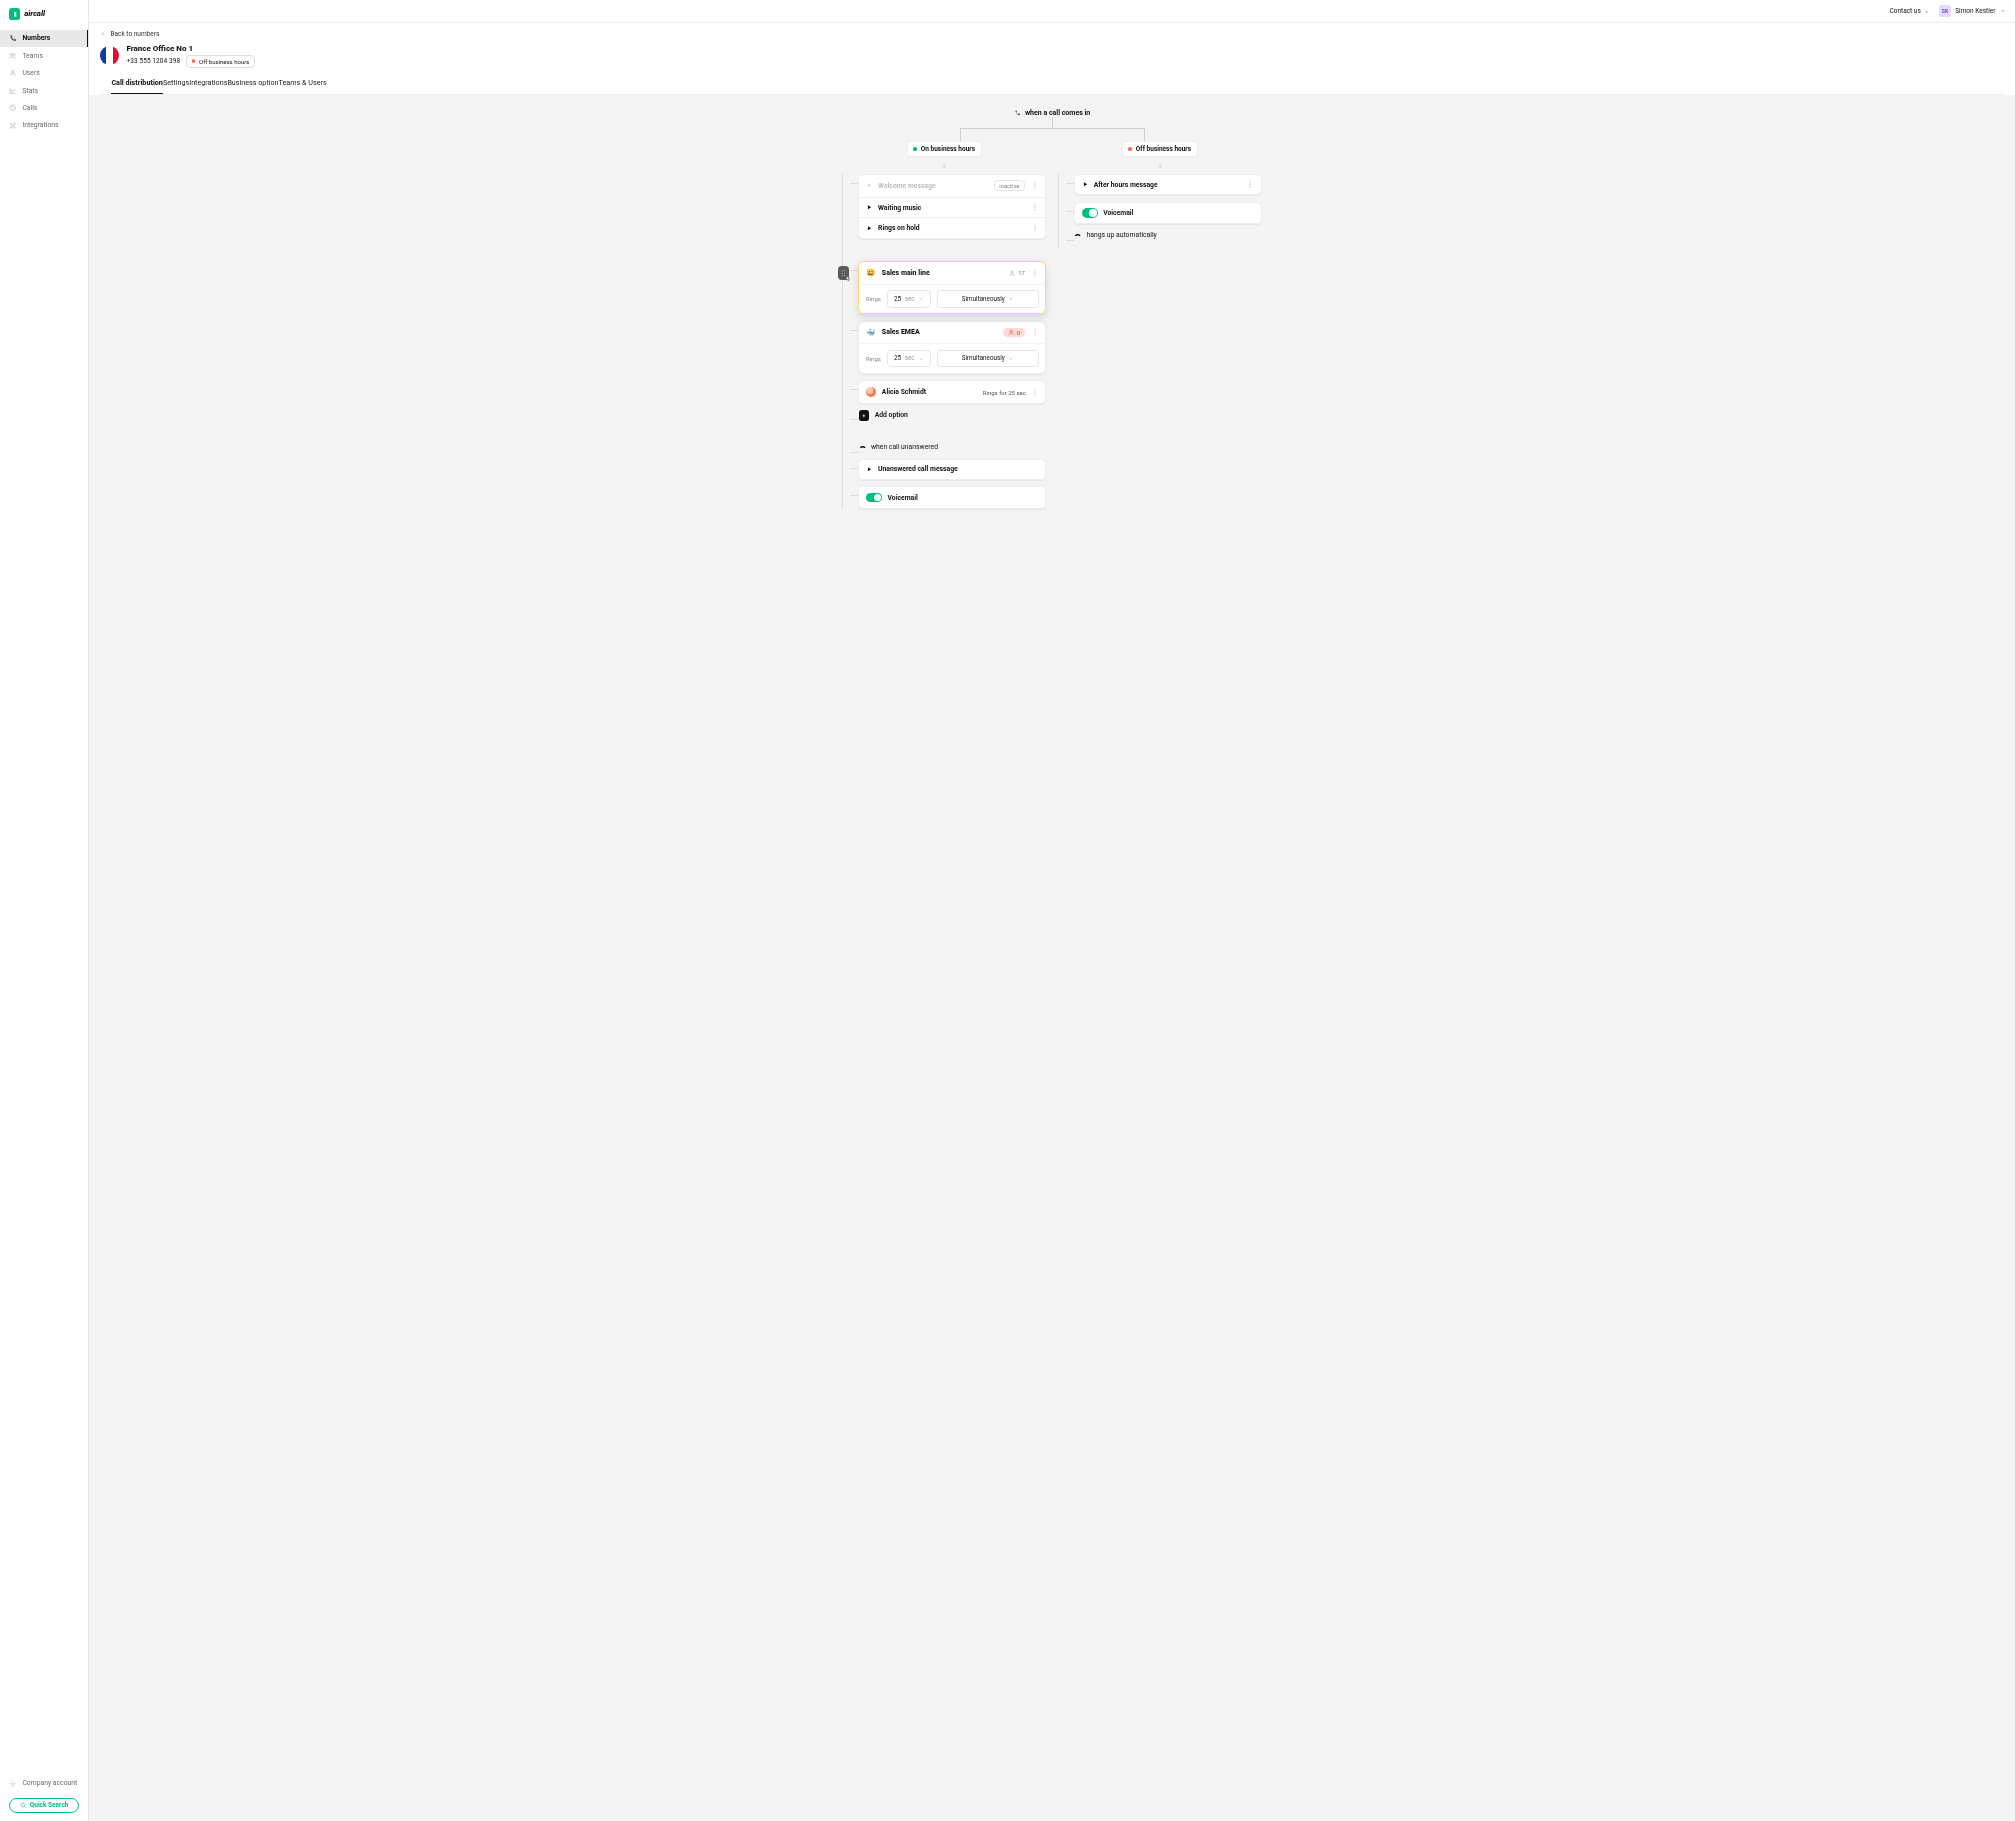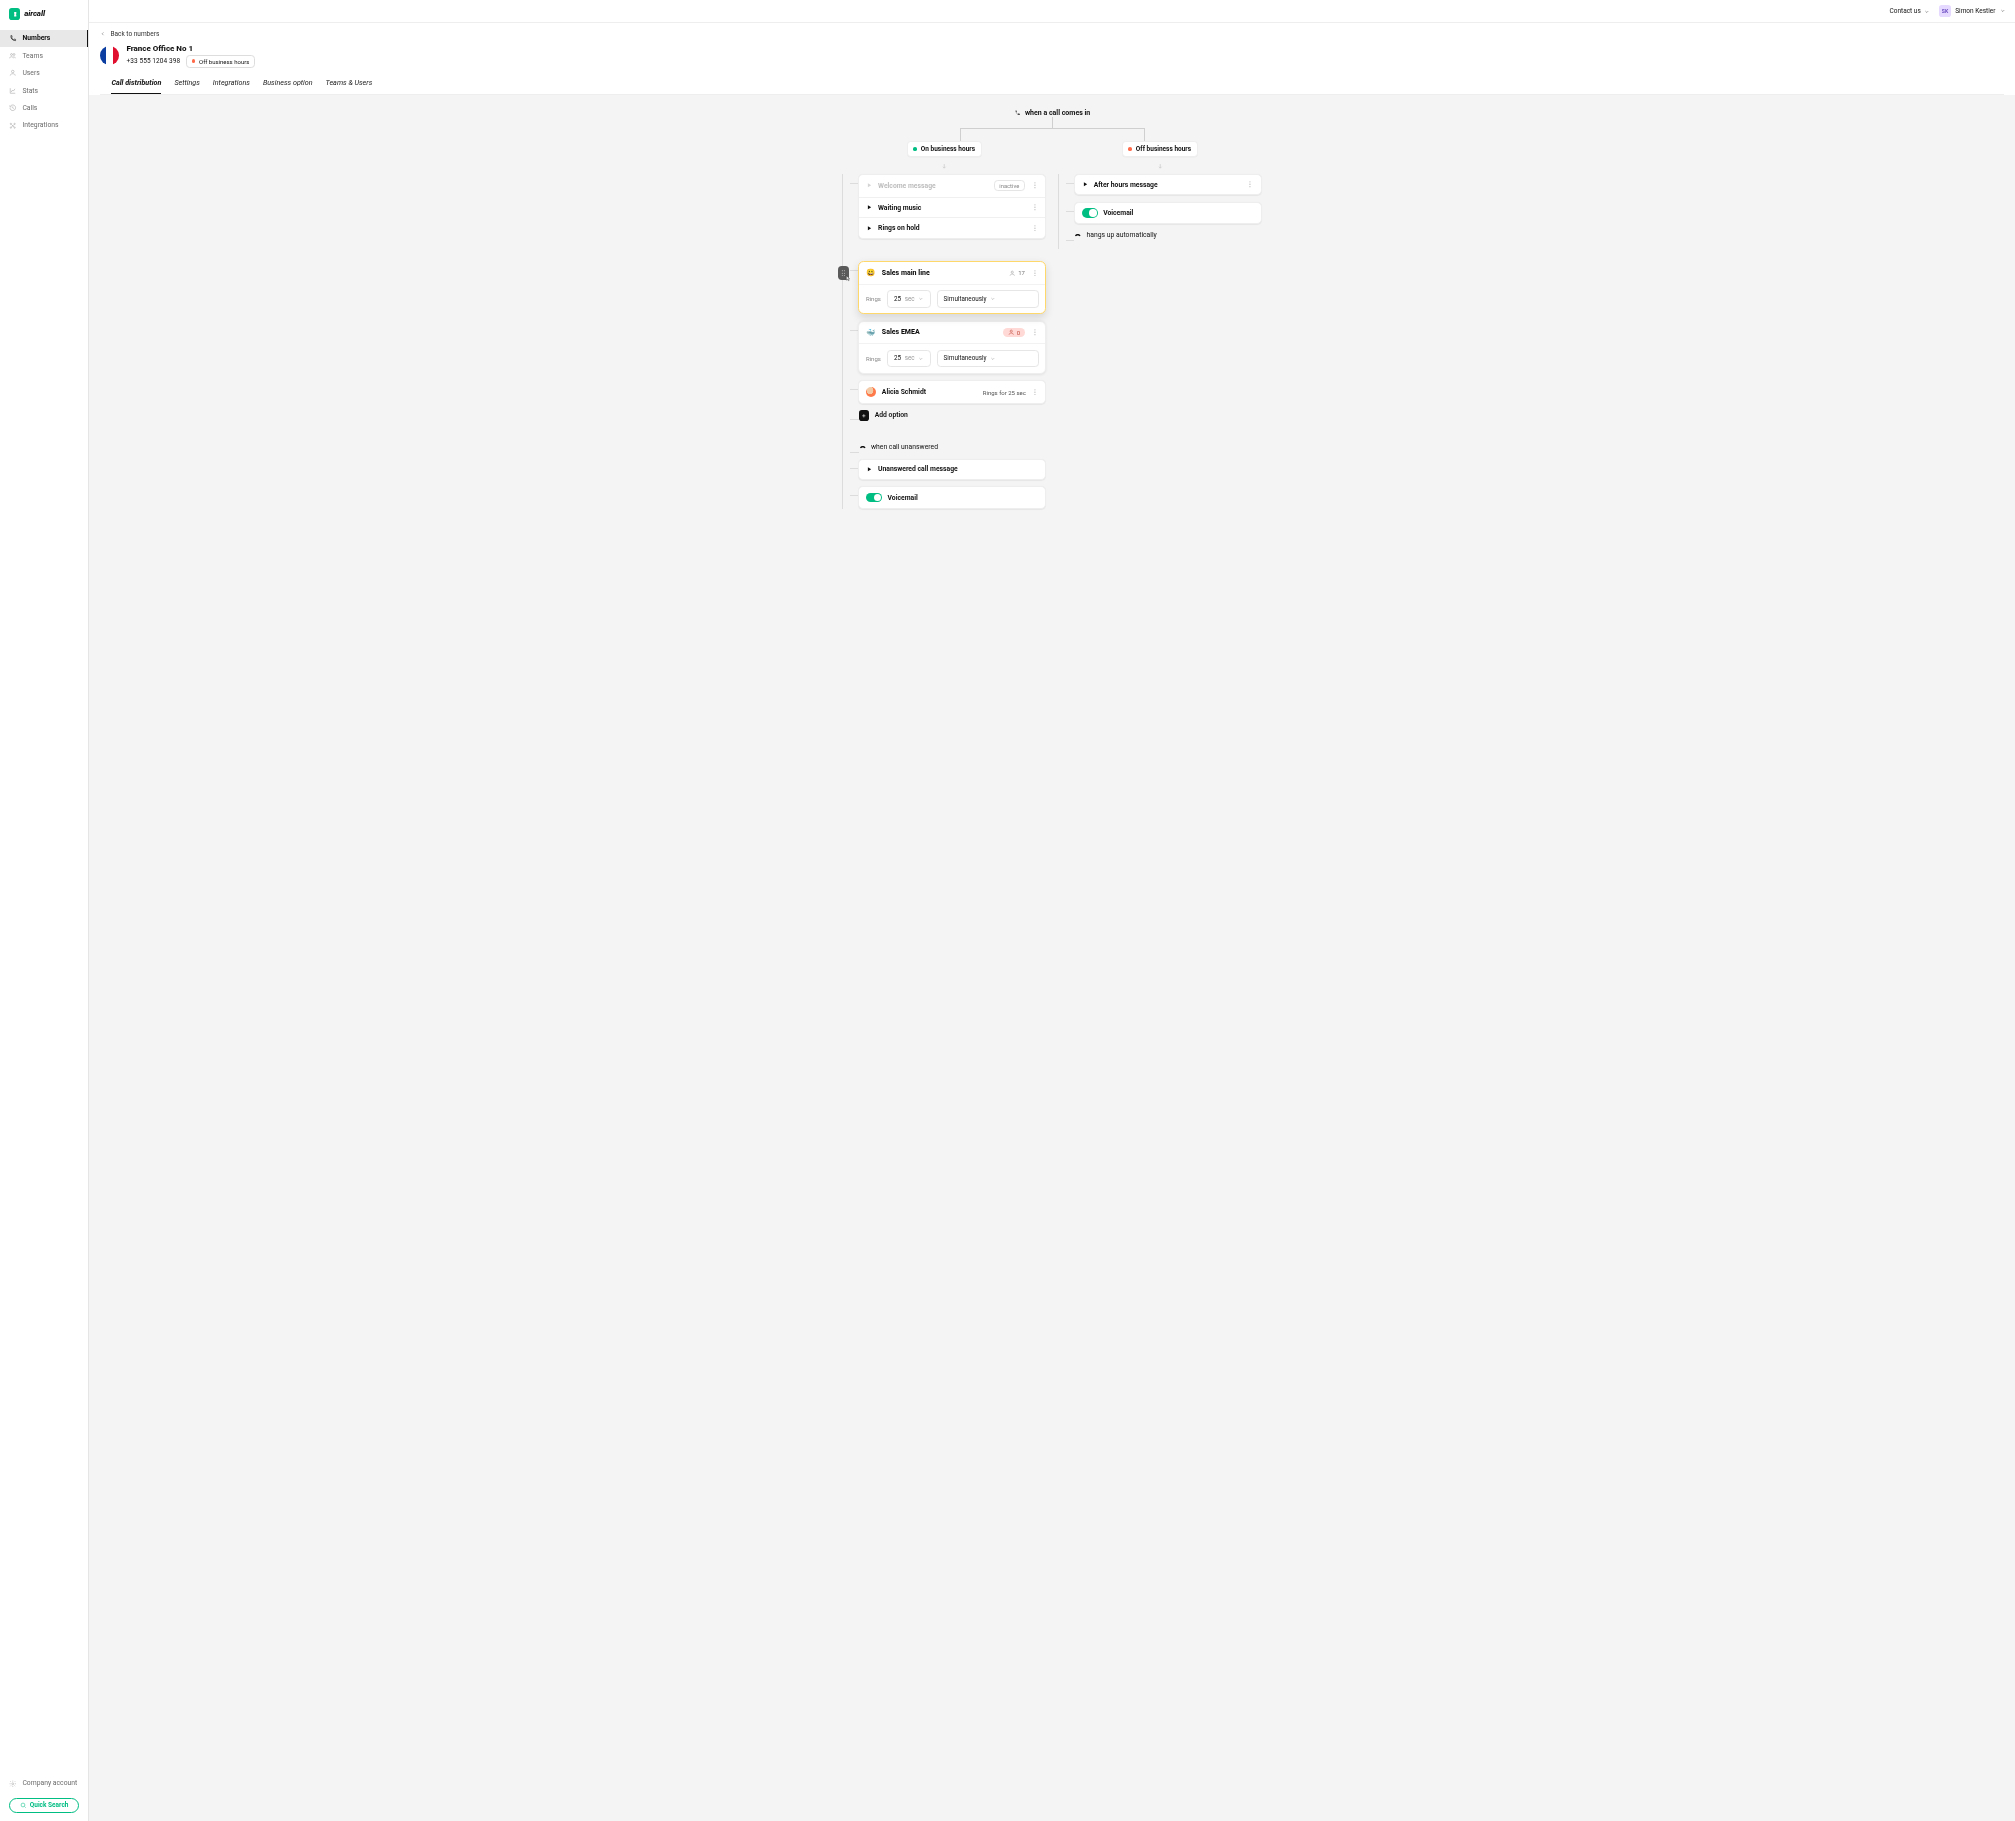--- a/index.html
+++ b/index.html
@@ -75,21 +75,21 @@
   .title-text .sub { display:flex; align-items:center; gap:5.6px; margin-top:1.9px; }
   .phone-no { font-size: 6.5px; letter-spacing: 0.1px; }
   .badge {
     display:inline-flex; align-items:center; gap:3.7px; border:0.7px solid #ddd;
     border-radius: 3.7px; padding: 1.9px 4.7px; font-size: 6px;
   }
   .dot { width:3.7px; height:3.7px; border-radius:50%; }
   .dot.red { background:#ff6b4a; }
   .dot.green { background:#00BD82; }
 
-  .tabs { display:flex; gap: 13px; padding: 10.3px 11.2px 0 11.2px; border-bottom:0.5px solid #eee;font-style:italic; }
+  .tabs { display:flex; padding: 10.3px 11.2px 0 11.2px; border-bottom:0.5px solid #eee; }
   .tab { padding-bottom: 6.5px; font-size: 7.2px; color:#222; cursor:pointer; }
   .tab.active { font-weight: 800; border-bottom: 1.4px solid #111; margin-bottom:-0.5px; }
 
   .canvas { background:#f4f4f4; padding: 14px 11.2px 18.7px 11.2px; flex:1; }
   .canvas-inner { max-width: 420px; margin: 0 auto; position: relative; }
 
   .root-label { display:flex; align-items:center; justify-content:center; gap:4.7px; font-weight:700; font-size: 7px; }
   .root-label svg { width:6.5px; height:6.5px; }
 
   .split-lines { position: relative; height: 24px; }
@@ -149,21 +149,21 @@
   .user-count svg { width:6.5px; height:6.5px; }
   .user-count.zero { background:#ffd9d5; color:#c0493c; border-radius:466px; padding:1.4px 4.7px; }
   .team-body { display:flex; align-items:center; gap:6.5px; padding:5.6px 6.5px; }
   .mini-label { color:#888; font-size:6px; }
   .select-like {
     display:flex; align-items:center; gap:3.7px; border:0.5px solid #e6e6e6; border-radius:3.7px;
     padding:3.7px 5.6px; background:#fff; cursor:pointer; font-size:6.3px;
   }
   .select-like .sec { color:#999; }
   .select-like svg { width:5.6px; height:5.6px; color:#888; }
-  .select-wide { flex:1; justify-content:flex-start; }
+  .select-wide { flex:1; justify-content:center; }
 
   .drag-handle {
     position:absolute; left:-12px; top:4.7px; width:10.3px; height:14px; border-radius:3.7px;
     background:#5a5a5a; display:flex; align-items:center; justify-content:center; cursor:grab;
   }
   .drag-handle svg { width:4.7px; height:6.5px; opacity:.9; }
   .cursor-icon { position:absolute; left:-5.6px; top:14px; width:6.5px; height:6.5px; }
   .block.rel { position:relative; }
 
   .add-row { display:flex; align-items:center; gap:5.6px; }

